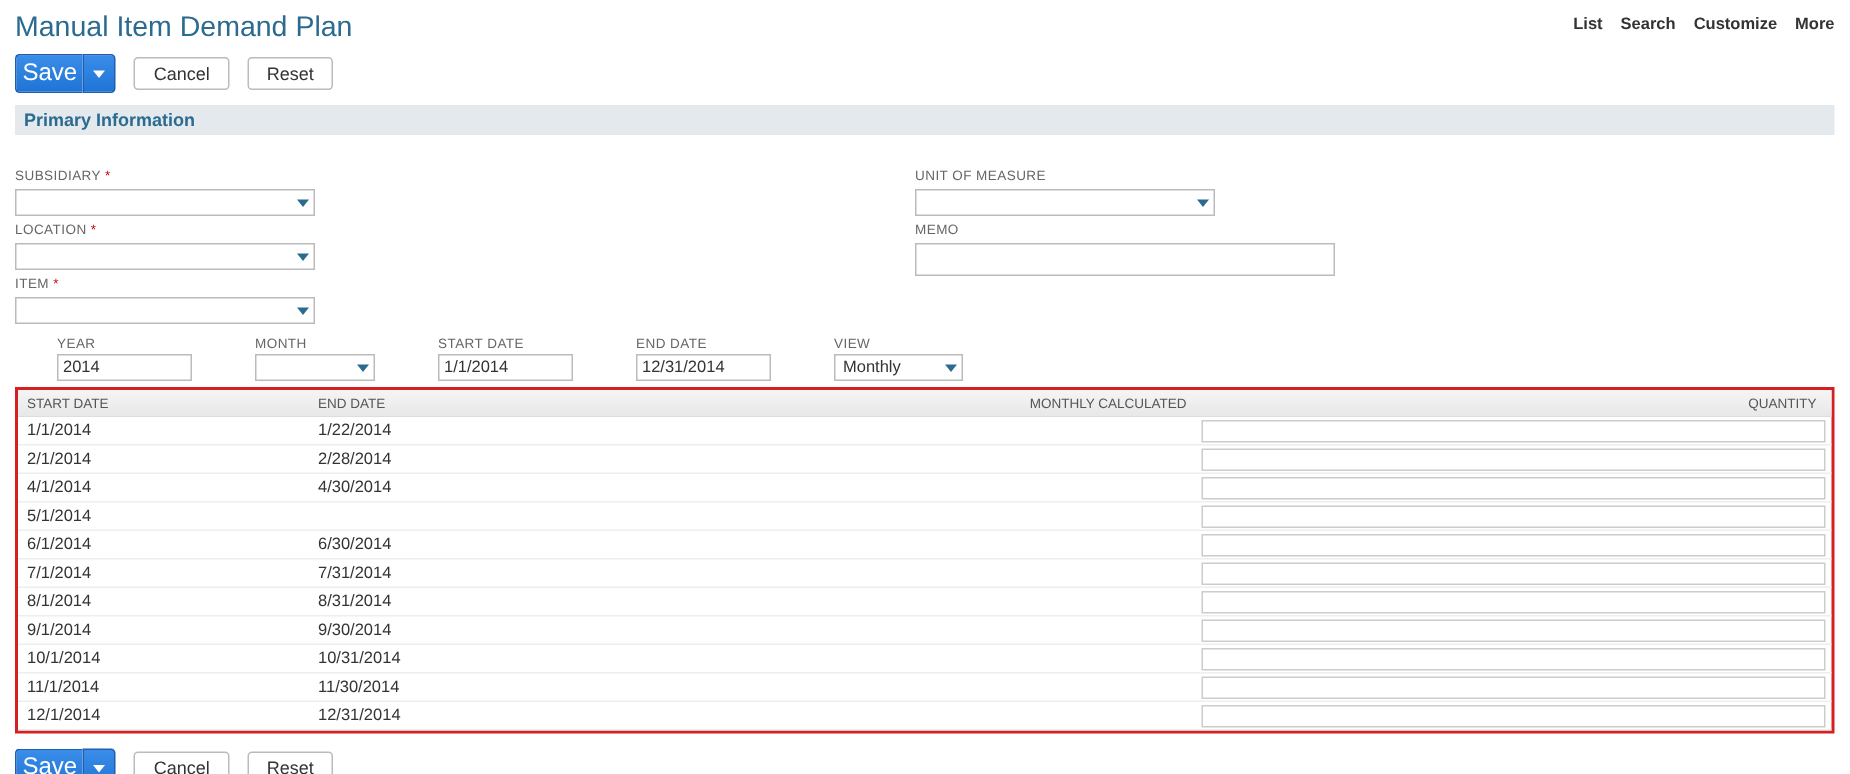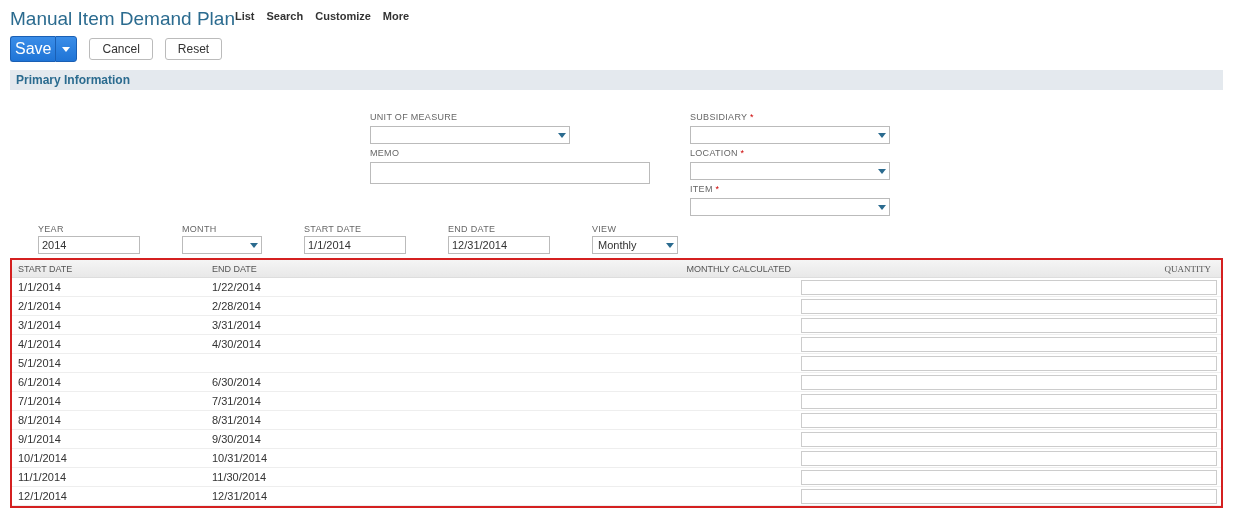--- a/index.html
+++ b/index.html
@@ -6,20 +6,21 @@
   body {
     font-family: Arial, Helvetica, sans-serif;
     font-size: 11px;
     color: #333;
     margin: 0;
     padding: 8px 10px;
     background: #fff;
   }
   .page-header {
     display: flex;
+    justify-content: space-between;
     align-items: flex-start;
   }
   .page-title {
     font-size: 19px;
     font-weight: normal;
     color: #2b6b8f;
     margin: 0 0 6px 0;
   }
   .top-links {
     display: flex;
@@ -125,21 +126,21 @@
     background: #fff;
   }
   .filter-row {
     display: flex;
     gap: 14px;
     margin-top: 6px;
     margin-bottom: 4px;
   }
   .filter-item { display: flex; flex-direction: column; gap: 2px; margin-left: 28px; }
   .date-box {
-    width: 102px;
+    width: 90px;
     height: 18px;
     border: 1px solid #bbb;
     background: #fff;
     font-size: 11px;
     padding: 0 3px;
     display: flex;
     align-items: center;
   }
   .grid-frame {
     border: 2px solid #d42020;
@@ -150,21 +151,21 @@
     background: linear-gradient(#f5f5f5,#e8e8e8);
     border-bottom: 1px solid #ddd;
     font-size: 9px;
     color: #555;
     height: 18px;
     align-items: center;
   }
   .gh-start { width: 200px; padding-left: 6px; }
   .gh-end { width: 340px; }
   .gh-mcalc { flex: 1; text-align: right; padding-right: 10px; }
-  .gh-qty { width: 420px; text-align: right; padding-right: 10px; font-family: Liberation Serif, serif; }
+  .gh-qty { width: 420px; text-align: right; padding-right: 10px; }
   .grid-row {
     display: flex;
     border-bottom: 1px solid #eee;
     font-size: 11px;
     height: 19px;
     align-items: center;
   }
   .gc-start { width: 200px; padding-left: 6px; }
   .gc-end { width: 340px; }
   .gc-mcalc { flex: 1; }
@@ -199,45 +200,45 @@
         <span class="caret" style="border-top-color:#fff"></span>
       </button>
   </span>
   <button class="btn-secondary">Cancel</button>
   <button class="btn-secondary">Reset</button>
 </div>
 
 <div class="section-bar">Primary Information</div>
 
 <div class="form-grid">
+  <div class="form-col">
+    <div class="field-label"><span>SUBSIDIARY</span><span class="req"> *</span></div>
+    <div class="select-box">
+        <span class="select-val"></span>
+        <span class="caret"></span>
+      </div>
+    <div class="field-label"><span>LOCATION</span><span class="req"> *</span></div>
+    <div class="select-box">
+        <span class="select-val"></span>
+        <span class="caret"></span>
+      </div>
+    <div class="field-label"><span>ITEM</span><span class="req"> *</span></div>
+    <div class="select-box">
+        <span class="select-val"></span>
+        <span class="caret"></span>
+      </div>
+  </div>
   <div class="form-col" style="margin-left:360px;">
     <div class="field-label">UNIT OF MEASURE</div>
     <div class="select-box">
         <span class="select-val"></span>
         <span class="caret"></span>
       </div>
     <div class="field-label">MEMO</div>
     <div class="memo-box"></div>
-  </div>
-  <div class="form-col">
-    <div class="field-label"><span>SUBSIDIARY</span><span class="req"> *</span></div>
-    <div class="select-box">
-        <span class="select-val"></span>
-        <span class="caret"></span>
-      </div>
-    <div class="field-label"><span>LOCATION</span><span class="req"> *</span></div>
-    <div class="select-box">
-        <span class="select-val"></span>
-        <span class="caret"></span>
-      </div>
-    <div class="field-label"><span>ITEM</span><span class="req"> *</span></div>
-    <div class="select-box">
-        <span class="select-val"></span>
-        <span class="caret"></span>
-      </div>
   </div>
 </div>
 
 <div class="filter-row">
   <div class="filter-item">
     <div class="field-label">YEAR</div>
     <div class="date-box">
         <span>2014</span>
       </div>
   </div>
@@ -279,26 +280,20 @@
   <div id="grid-body">
       <div class="grid-row">
         <div class="gc-start">1/1/2014</div>
         <div class="gc-end">1/22/2014</div>
         <div class="gc-mcalc"></div>
         <div class="gc-qty"><input class="qty-input" value="" style=""></div>
       </div>
       <div class="grid-row">
         <div class="gc-start">2/1/2014</div>
         <div class="gc-end">2/28/2014</div>
-        <div class="gc-mcalc"></div>
-        <div class="gc-qty"><input class="qty-input" value="" style=""></div>
-      </div>
-      <div class="grid-row">
-        <div class="gc-start">3/1/2014</div>
-        <div class="gc-end">3/31/2014</div>
         <div class="gc-mcalc"></div>
         <div class="gc-qty"><input class="qty-input" value="" style=""></div>
       </div>
       <div class="grid-row">
         <div class="gc-start">4/1/2014</div>
         <div class="gc-end">4/30/2014</div>
         <div class="gc-mcalc"></div>
         <div class="gc-qty"><input class="qty-input" value="" style=""></div>
       </div>
       <div class="grid-row">

